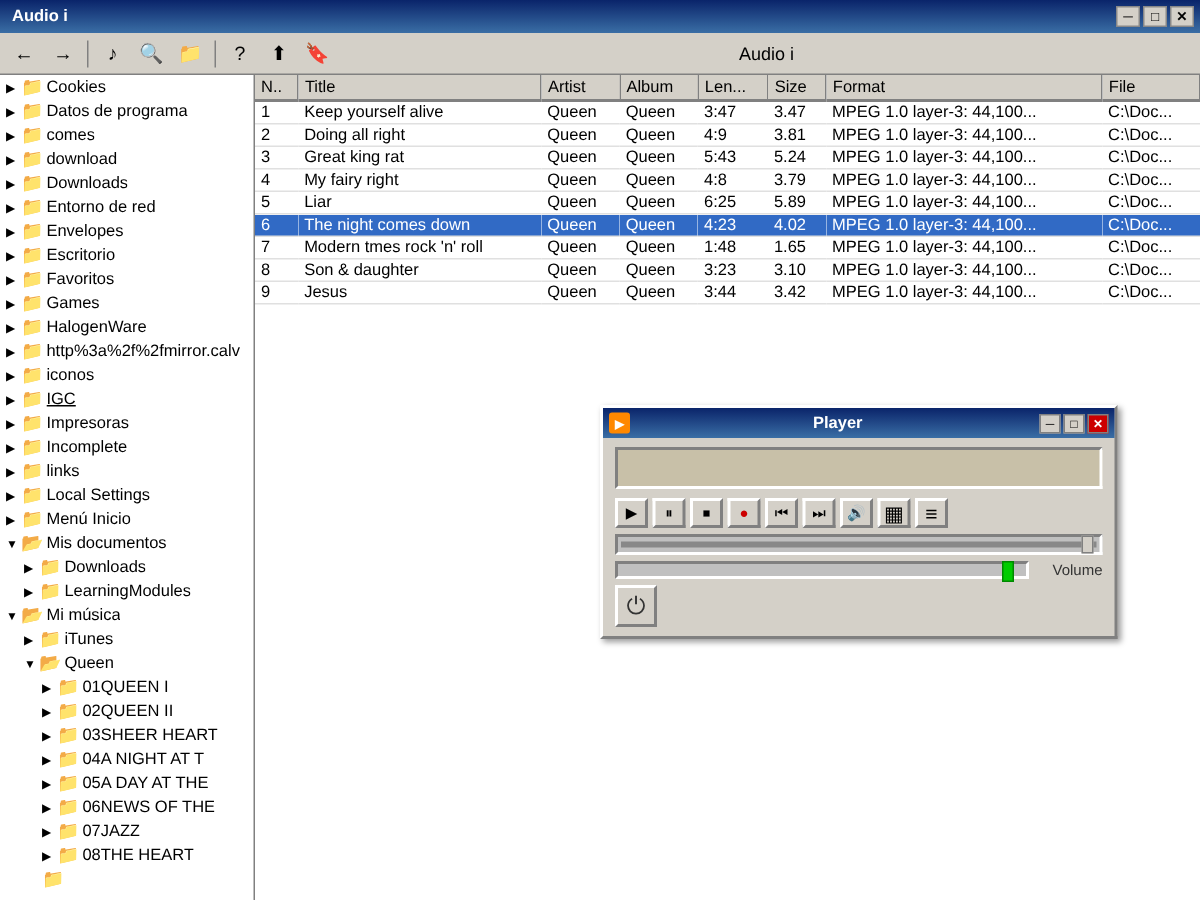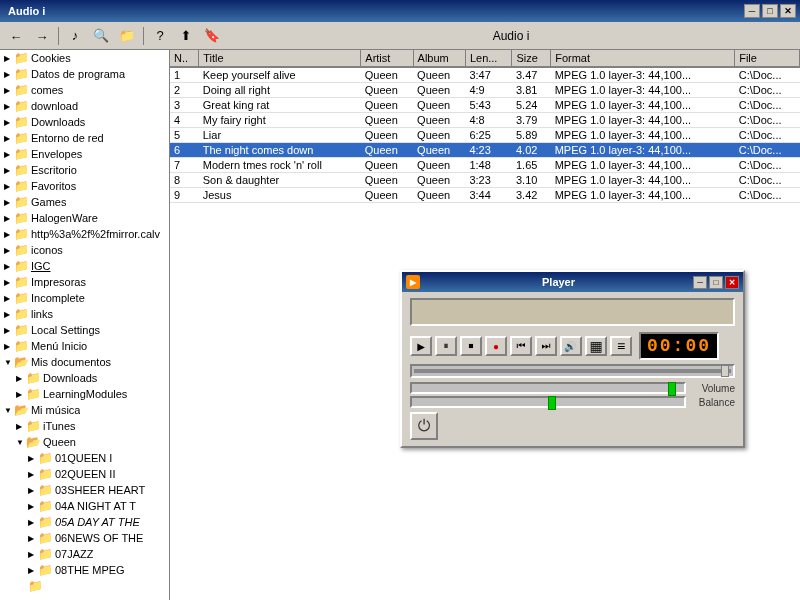--- a/index.html
+++ b/index.html
@@ -530,36 +530,36 @@
           <span style="overflow: hidden; text-overflow: ellipsis;">03SHEER HEART</span>
         </div>
         <div class="tree-item" style="padding-left: 28px;">
           <span style="width: 10px; font-size: 8px; display: inline-block; flex-shrink: 0;">▶</span>
           <span style="margin-right: 2px; font-size: 12px;">📁</span>
           <span style="overflow: hidden; text-overflow: ellipsis;">04A NIGHT AT T</span>
         </div>
         <div class="tree-item" style="padding-left: 28px;">
           <span style="width: 10px; font-size: 8px; display: inline-block; flex-shrink: 0;">▶</span>
           <span style="margin-right: 2px; font-size: 12px;">📁</span>
-          <span style="overflow: hidden; text-overflow: ellipsis; font-style: italic;">05A DAY AT THE</span>
+          <span style="overflow: hidden; text-overflow: ellipsis;">05A DAY AT THE</span>
         </div>
         <div class="tree-item" style="padding-left: 28px;">
           <span style="width: 10px; font-size: 8px; display: inline-block; flex-shrink: 0;">▶</span>
           <span style="margin-right: 2px; font-size: 12px;">📁</span>
           <span style="overflow: hidden; text-overflow: ellipsis;">06NEWS OF THE</span>
         </div>
         <div class="tree-item" style="padding-left: 28px;">
           <span style="width: 10px; font-size: 8px; display: inline-block; flex-shrink: 0;">▶</span>
           <span style="margin-right: 2px; font-size: 12px;">📁</span>
           <span style="overflow: hidden; text-overflow: ellipsis;">07JAZZ</span>
         </div>
         <div class="tree-item" style="padding-left: 28px;">
           <span style="width: 10px; font-size: 8px; display: inline-block; flex-shrink: 0;">▶</span>
           <span style="margin-right: 2px; font-size: 12px;">📁</span>
-          <span style="overflow: hidden; text-overflow: ellipsis;">08THE MPEG</span>
+          <span style="overflow: hidden; text-overflow: ellipsis;">08THE HEART</span>
         </div>
         <div class="tree-item" style="padding-left: 28px;">
           <span style="margin-right: 2px; font-size: 12px;">📁</span>
         </div>
       </div>
 
     <div class="main-content">
       <div class="table-container">
         <table class="file-table" id="file-table">
           <thead id="table-head">
@@ -689,42 +689,35 @@
           <div class="player-controls">
             <div class="ctrl-btn">▶</div>
             <div class="ctrl-btn">⏸</div>
             <div class="ctrl-btn">⏹</div>
             <div class="ctrl-btn" style="color:#cc0000;">●</div>
             <div class="ctrl-btn">⏮</div>
             <div class="ctrl-btn">⏭</div>
             <div class="ctrl-btn">🔊</div>
             <div class="ctrl-btn" style="font-size:14px;">▦</div>
             <div class="ctrl-btn" style="font-size:14px;">≡</div>
-            <div class="time-display">00:00</div>
           </div>
 
           <div class="player-progress">
             <div class="progress-track">
               <div class="progress-thumb" style="right: 2px;"></div>
             </div>
           </div>
 
           <div class="slider-row">
             <div class="slider-track" style="flex:1;">
               <div class="slider-thumb" style="right: 8px; left: auto;"></div>
             </div>
             <span class="slider-label">Volume</span>
           </div>
 
-          <div class="slider-row">
-            <div class="slider-track" style="flex:1;">
-              <div class="slider-thumb balance-thumb" style="left: 50%;"></div>
-            </div>
-            <span class="slider-label">Balance</span>
-          </div>
 
           <div class="power-btn">⏻</div>
         </div>
       </div>
     </div>
   </div>
 
 </div>
 
 </body></html>

